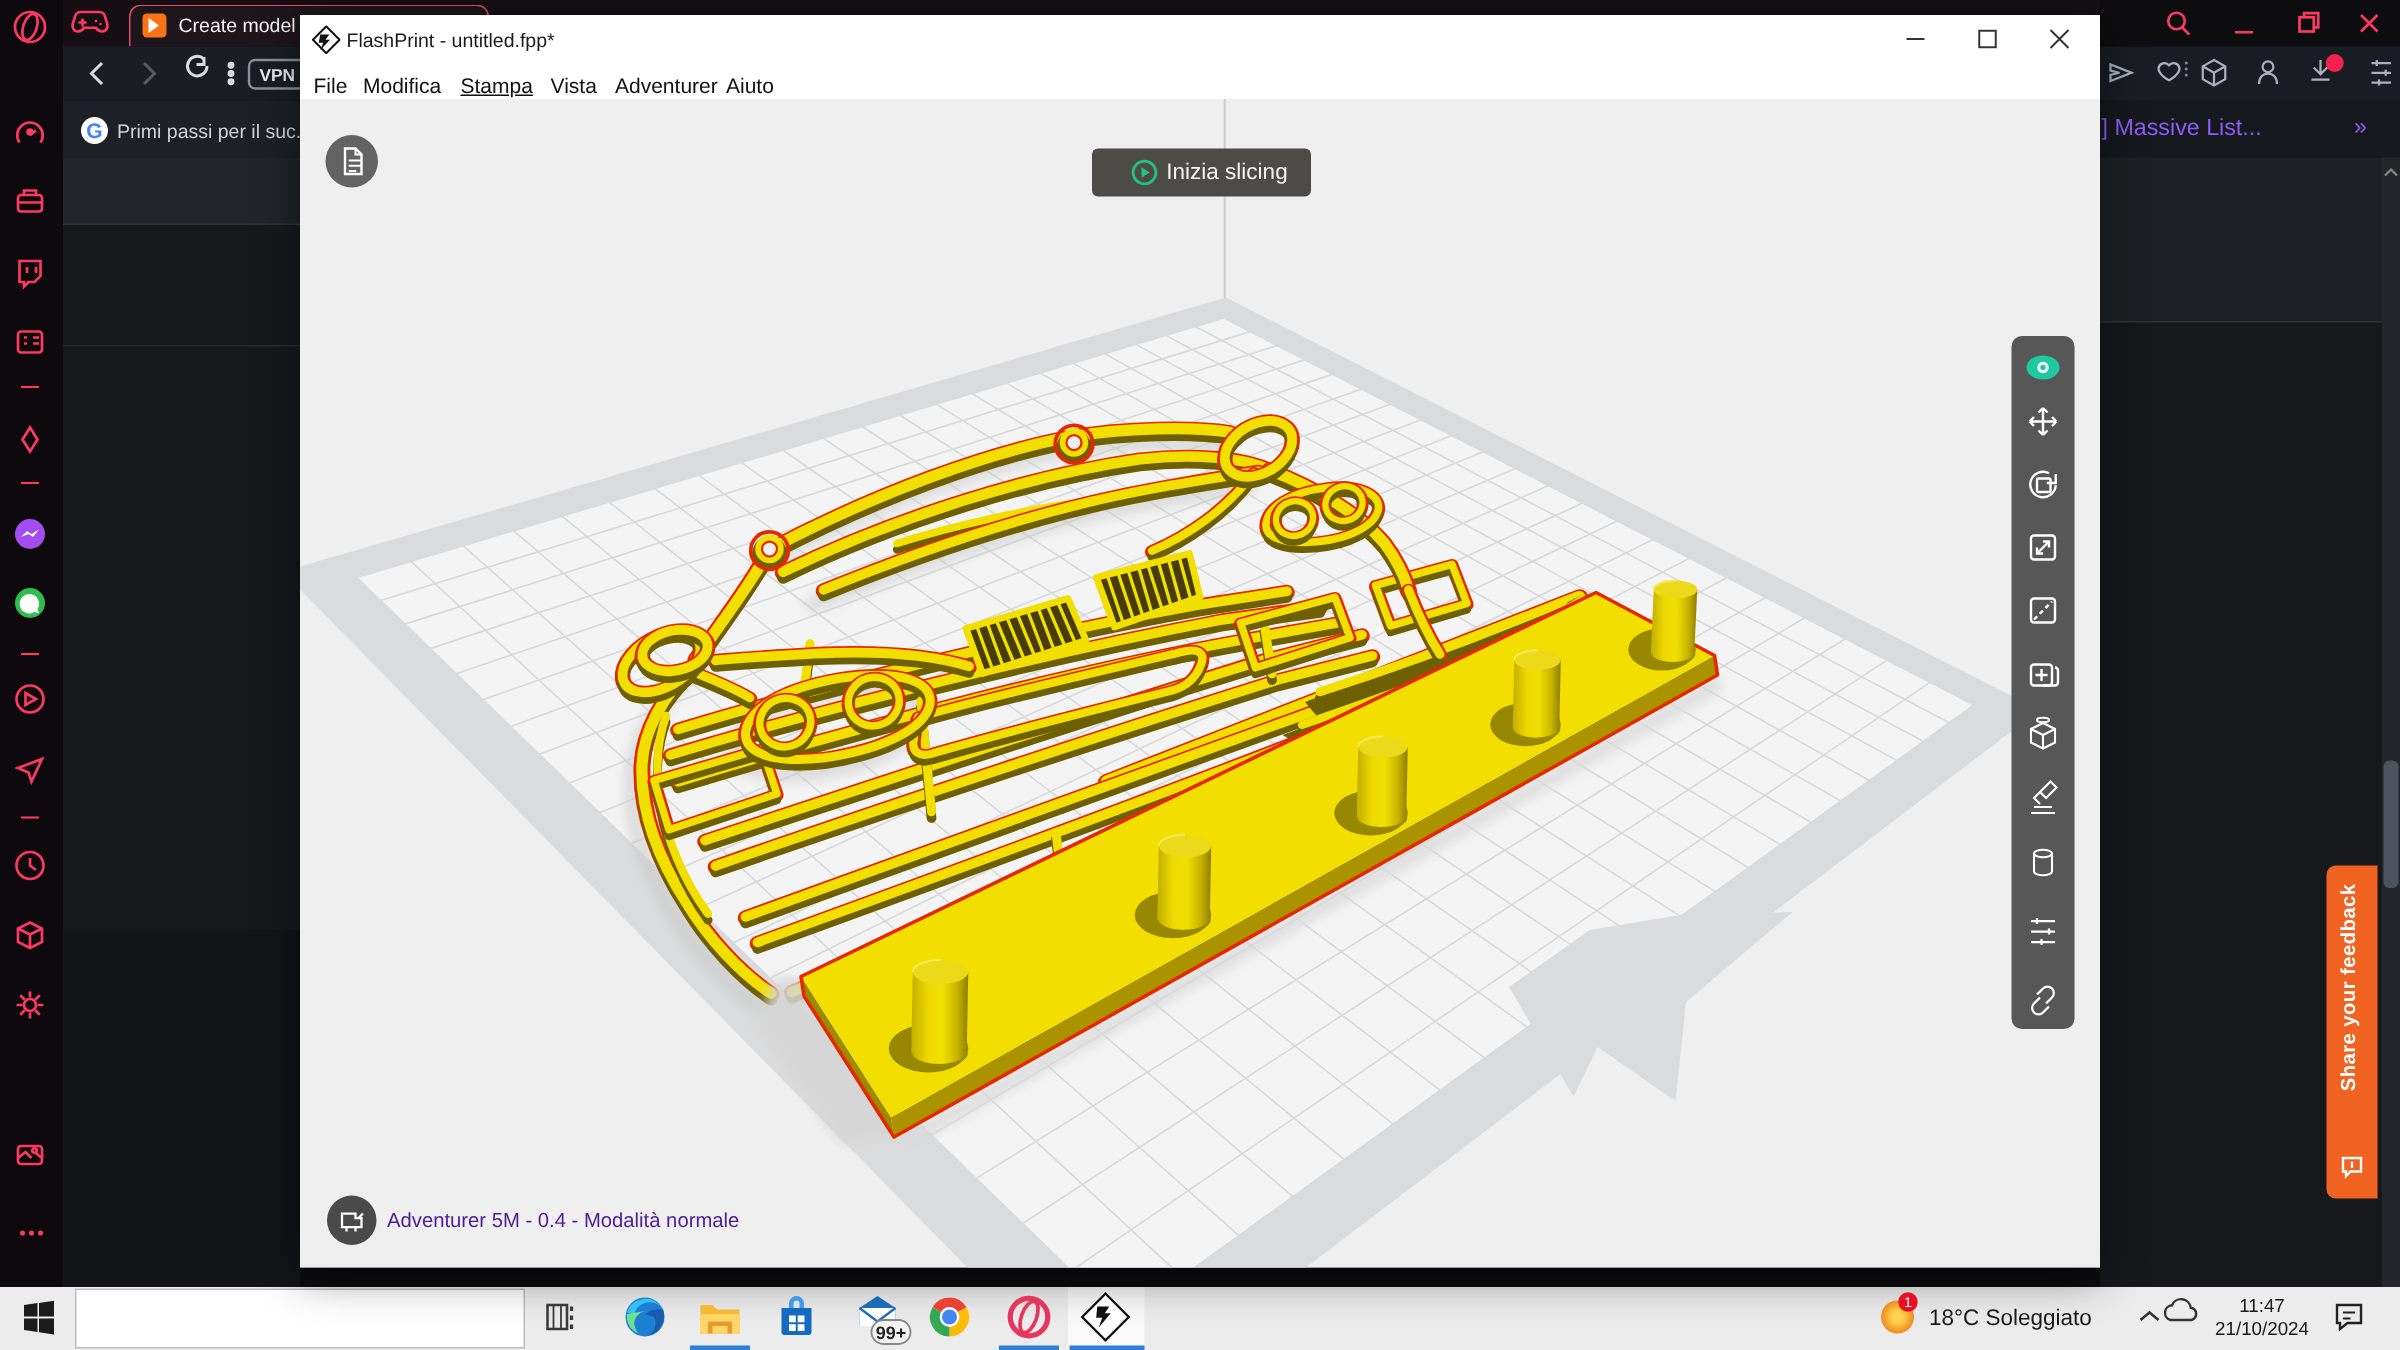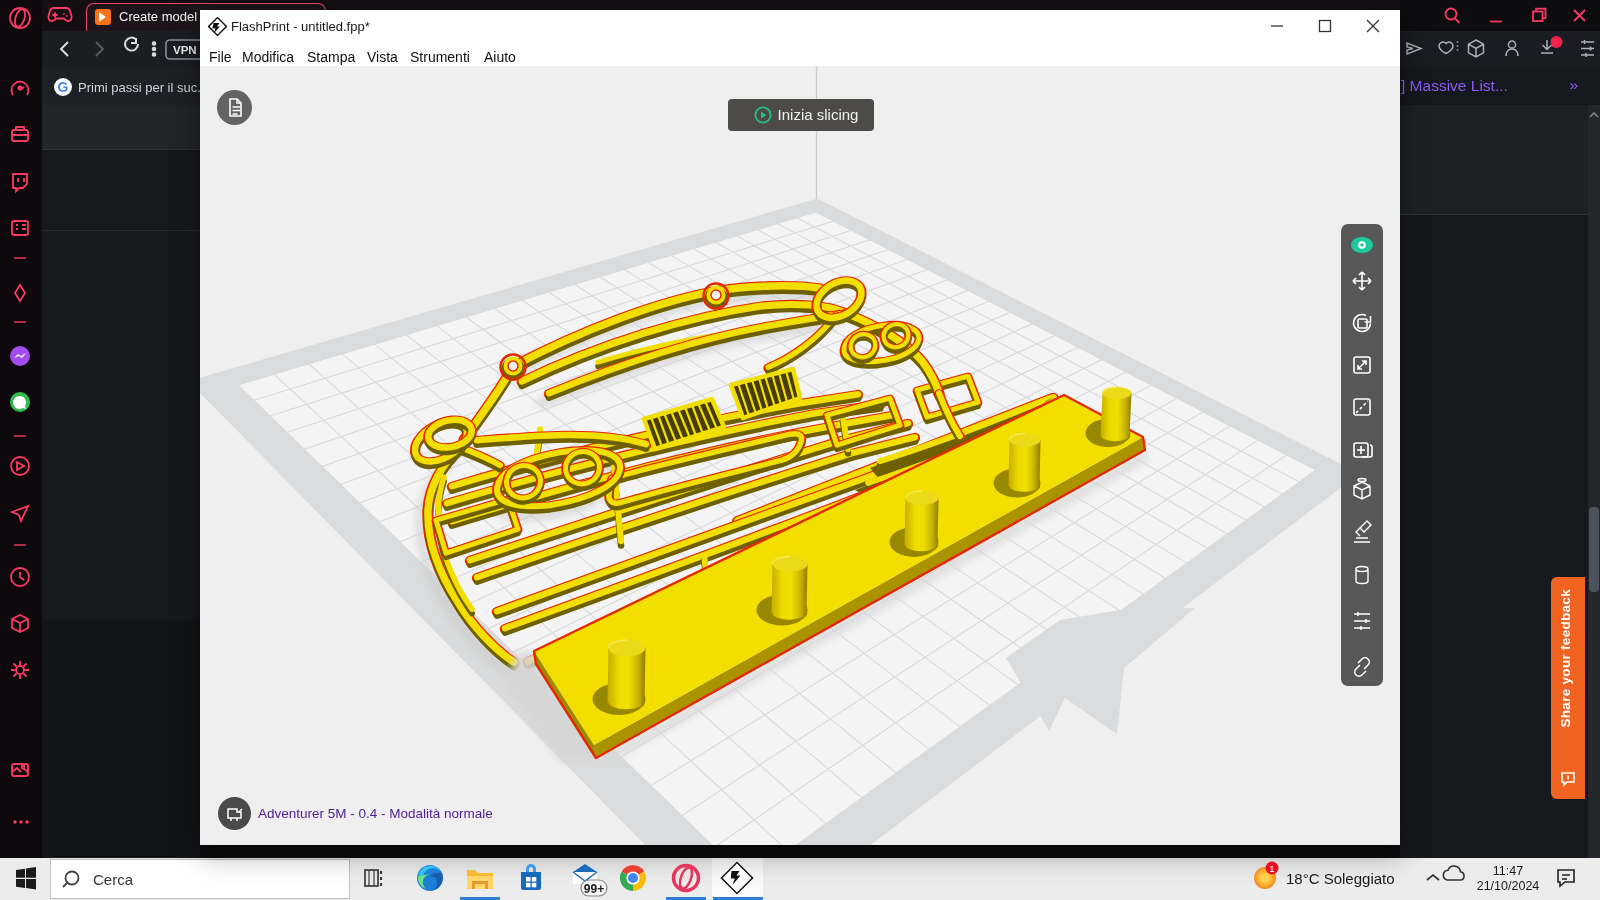--- a/index.html
+++ b/index.html
@@ -223,25 +223,20 @@
 <path d="M1427,22 l6,-5 6,5" stroke="#333" stroke-width="1.7" fill="none"></path>
 <path d="M1447,22 a5,5 0 0,1 1,-9.8 a6.5,6.5 0 0,1 12.5,1.6 a4.2,4.2 0 0,1 0.5,8.2 Z" fill="none" stroke="#333" stroke-width="1.6"></path>
 <text x="1508" y="16.5" font-family="Liberation Sans" font-size="12.5" fill="#1a1a1a" text-anchor="middle">11:47</text>
 <text x="1508" y="32" font-family="Liberation Sans" font-size="12.5" fill="#1a1a1a" text-anchor="middle">21/10/2024</text>
 <g transform="translate(1566,20)">
           <path d="M-8,-8 h16 v12 h-9 l-5,4 v-4 h-2 Z" fill="none" stroke="#222" stroke-width="1.6"></path>
           <path d="M-4,-3 h8 M-4,1 h5" stroke="#222" stroke-width="1.4"></path>
         </g>
 </svg></div>
 <div class="abs" id="searchbox"></div>
-<div class="abs" style="left:60px;top:866px;width:200px;height:30px;"><svg width="200" height="30">
-        <circle cx="12" cy="12" r="6.5" fill="none" stroke="#444" stroke-width="1.8"></circle>
-        <path d="M8,16 l-5,5" stroke="#444" stroke-width="1.8" fill="none"></path>
-        <text x="33" y="19" font-family="Liberation Sans" font-size="15" fill="#333">Cerca</text>
-      </svg></div>
 <div class="tline" style="left:460px;width:40px;"></div>
 <div class="tline" style="left:666px;width:40px;"></div>
 <div class="tline" style="left:713px;width:50px;"></div>
 <div class="abs" id="win">
   <div class="abs" id="titlebar">
     <svg class="abs" style="left:8px;top:7px;" width="19" height="19" viewBox="0 0 19 19">
           <rect x="3.2" y="3.2" width="12.6" height="12.6" transform="rotate(45 9.5 9.5)" fill="#fff" stroke="#111" stroke-width="1.4"></rect>
           <path d="M5.5,6 h6 l-2.5,3.5 h3 l-6.5,7 2,-5 h-3 Z" fill="#111"></path>
         </svg>
     <span class="abs" id="title">FlashPrint - untitled.fpp*</span>
@@ -251,23 +246,23 @@
     <svg class="wbtn" style="left:1102px;" width="46" height="32">
           <rect x="17.5" y="10.5" width="11" height="11" fill="none" stroke="#333" stroke-width="1.3"></rect>
         </svg>
     <svg class="wbtn" style="left:1150px;" width="46" height="32">
           <path d="M17,10 l12,12 M29,10 l-12,12" stroke="#333" stroke-width="1.3"></path>
         </svg>
   </div>
   <div class="abs" id="menubar">
     <span class="mi" style="left:9px;">File</span>
         <span class="mi" style="left:42px;">Modifica</span>
-        <span class="mi" style="left:107px;">Stampa</span>
+        <span class="mi" style="left:107px;text-decoration:underline;">Stampa</span>
         <span class="mi" style="left:167px;">Vista</span>
-        <span class="mi" style="left:210px;">Strumenti</span>
+        <span class="mi" style="left:210px;">Adventurer</span>
         <span class="mi" style="left:284px;">Aiuto</span>
   </div>
   <div class="abs" id="viewport"><svg width="1200" height="779" viewBox="200 66 1200 779">
 <defs>
 <filter id="soft" x="-30%" y="-30%" width="160%" height="160%">
               <feGaussianBlur stdDeviation="6"></feGaussianBlur>
             </filter>
 <filter id="soft2" x="-20%" y="-20%" width="140%" height="140%">
               <feGaussianBlur stdDeviation="3.5"></feGaussianBlur>
             </filter>

